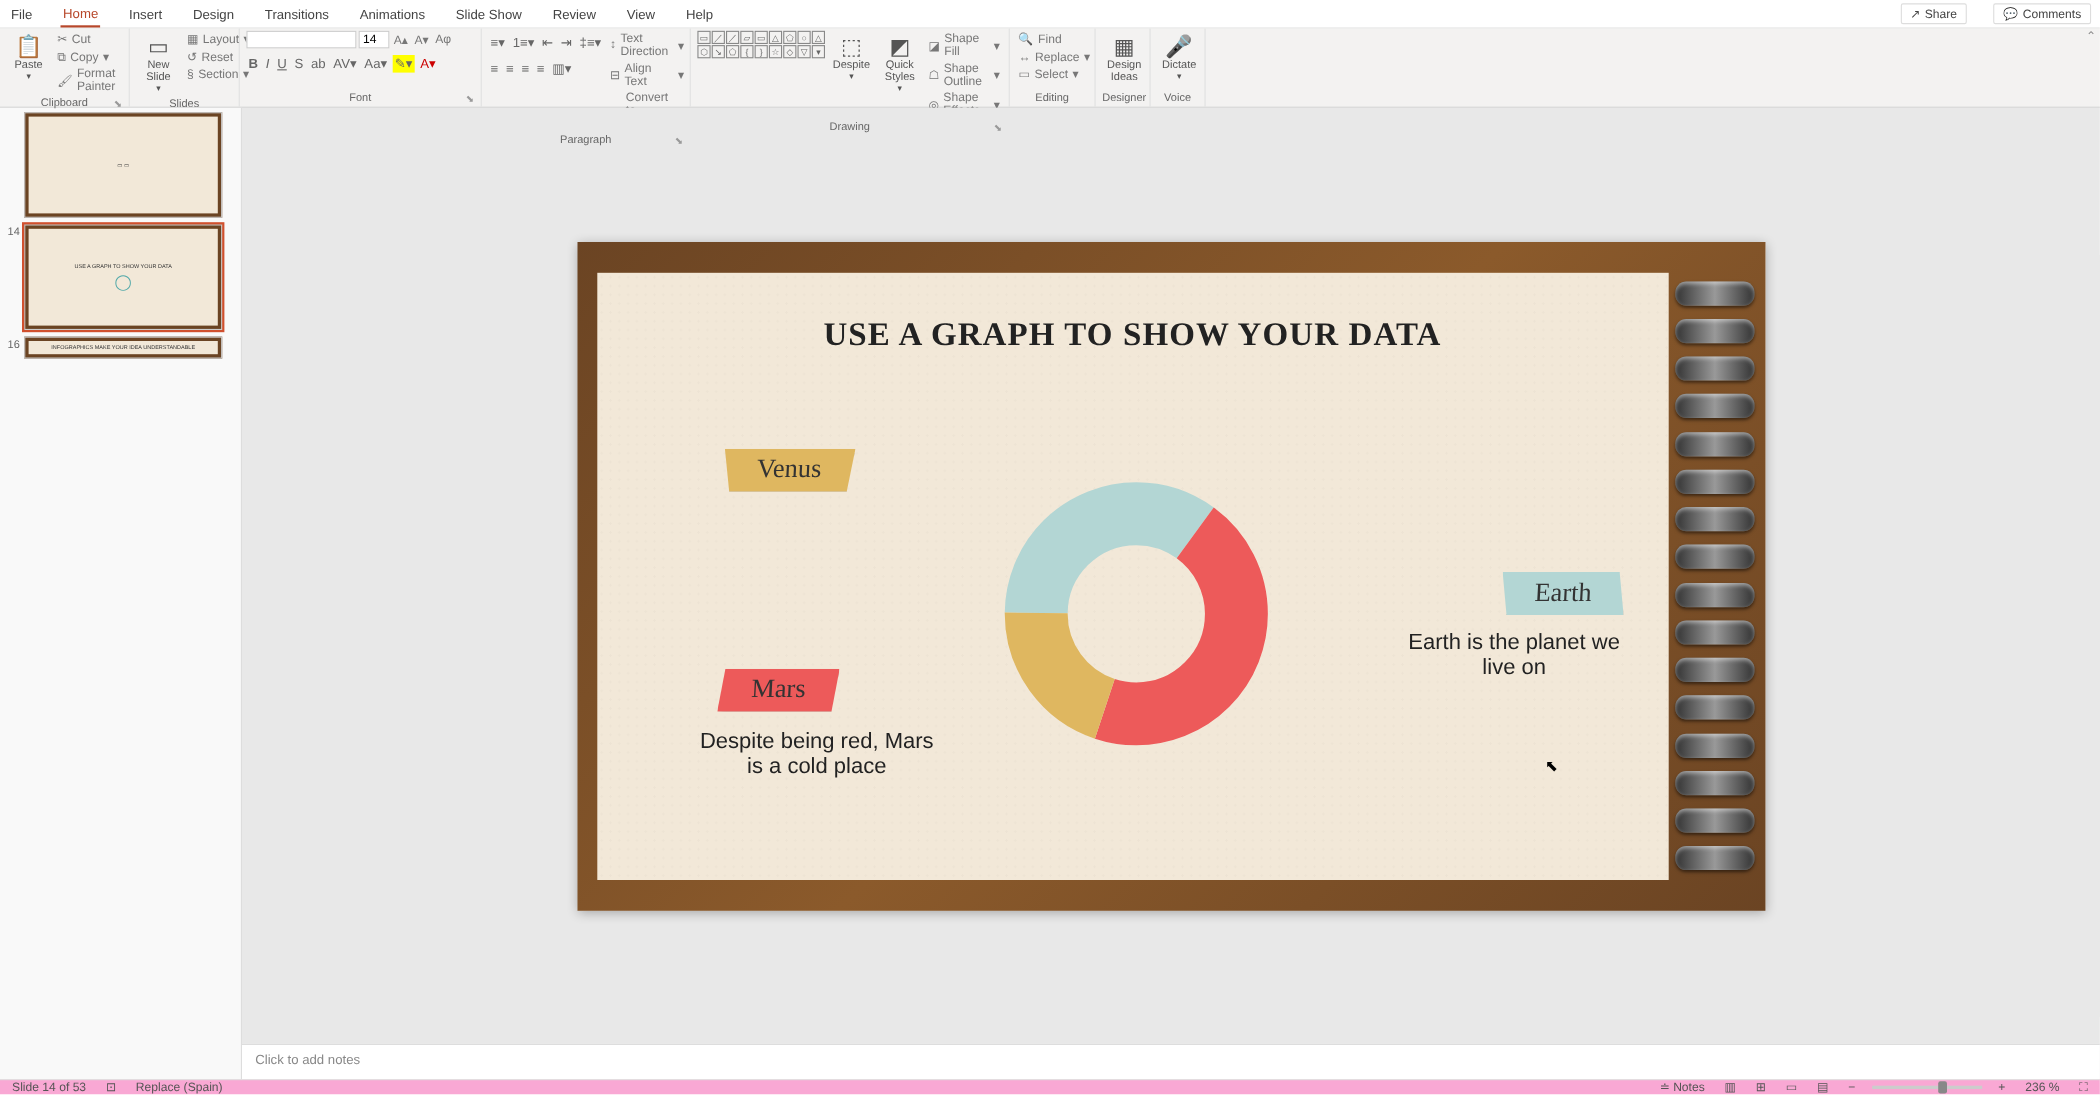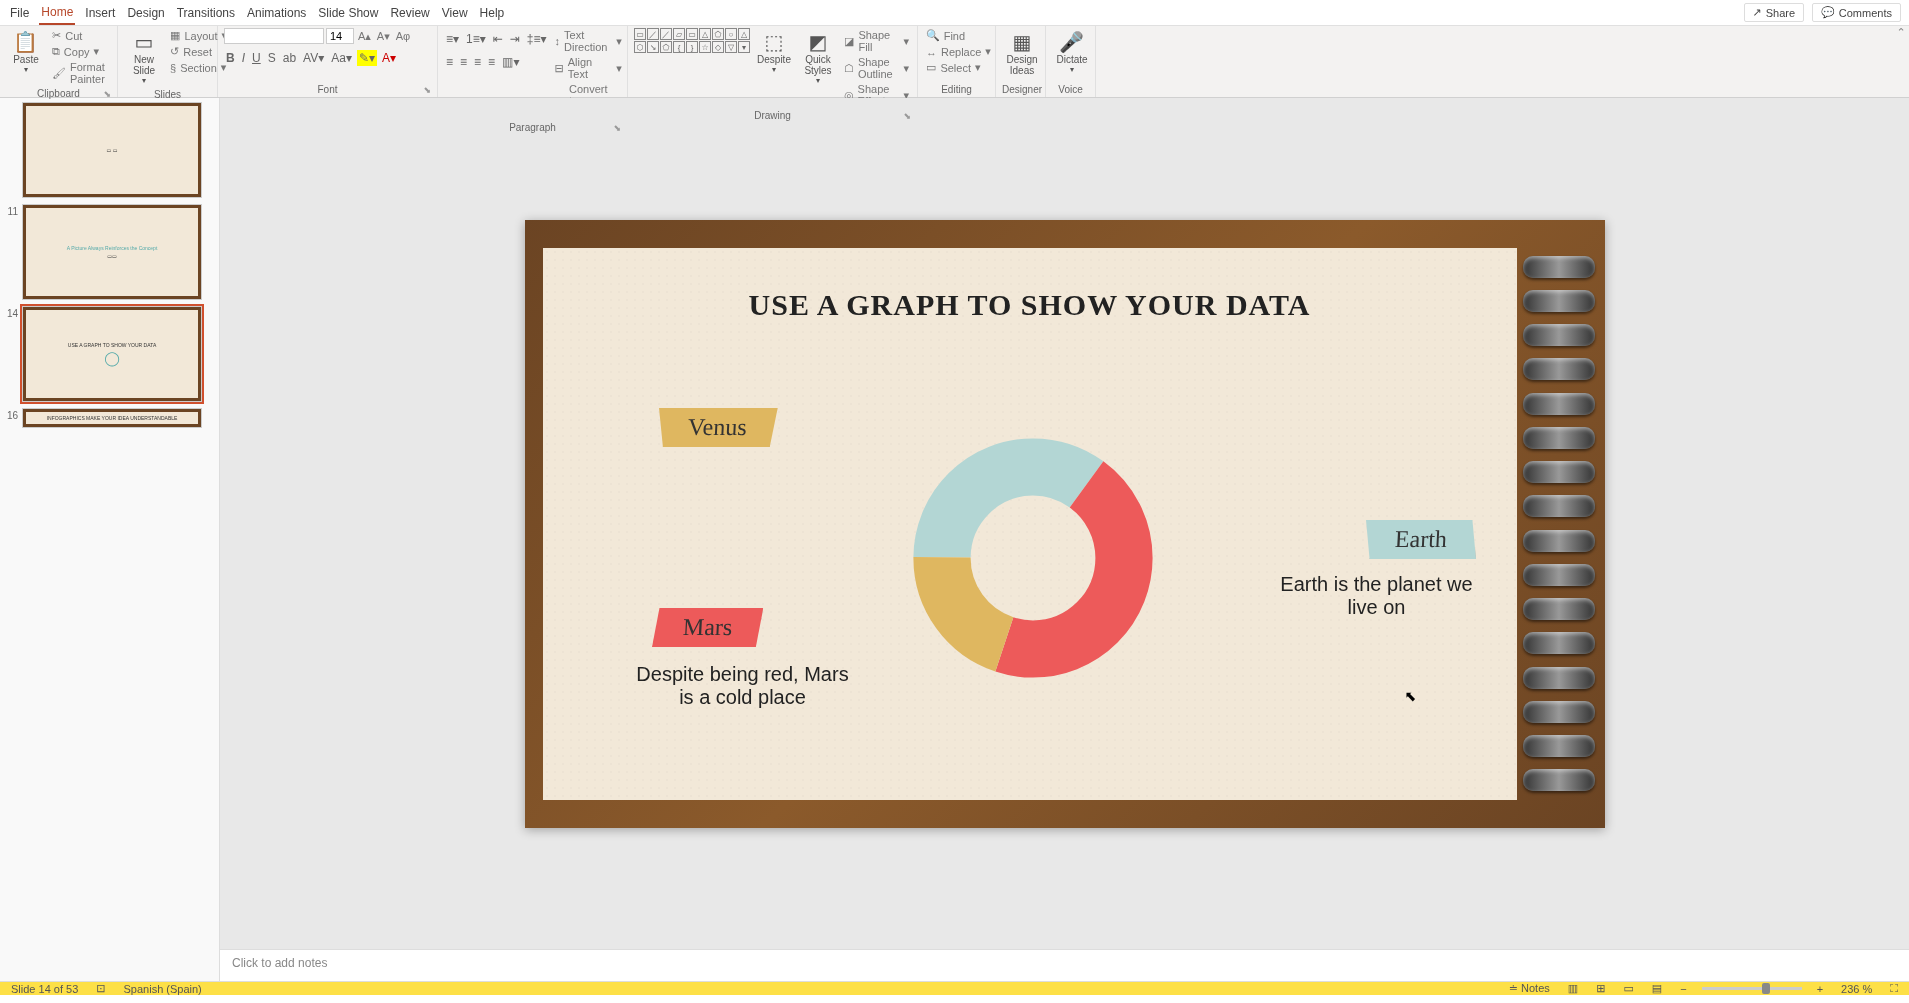--- a/index.html
+++ b/index.html
@@ -1,17 +1,17 @@
 <!DOCTYPE html>
 <html><head>
 <meta charset="utf-8">
 <style>
 *{margin:0;padding:0;box-sizing:border-box;font-family:"Segoe UI",Tahoma,sans-serif}
 body{background:#fff;overflow:hidden}
-.ribbon-tabs{display:flex;align-items:center;height:26px;background:#fff;padding:0 8px;font-size:12px;gap:8px;border-bottom:1px solid #e0e0e0}
+.ribbon-tabs{display:flex;align-items:center;height:26px;background:#fff;padding:0 8px;font-size:12px;gap:24px;border-bottom:1px solid #e0e0e0}
 .ribbon-tabs .tab{padding:4px 2px;cursor:pointer;color:#444}
 .ribbon-tabs .tab.active{color:#b7472a;border-bottom:2px solid #b7472a}
 .ribbon-tabs .spacer{flex:1}
 .ribbon-tabs .rbtn{display:flex;align-items:center;gap:4px;border:1px solid #ddd;padding:2px 8px;border-radius:2px;cursor:pointer;font-size:11px;color:#444}
 .share{color:#b7472a}
 .comments{color:#b7472a}
 .ribbon{display:flex;height:72px;background:#f3f2f1;border-bottom:1px solid #d0d0d0;font-size:11px;color:#555}
 .group{display:flex;flex-direction:column;border-right:1px solid #e0e0e0;padding:2px 6px;justify-content:space-between}
 .group .grow{display:flex;gap:4px;align-items:flex-start;flex:1}
 .group .label{text-align:center;font-size:10px;color:#666;padding-top:2px;position:relative}
@@ -45,21 +45,21 @@
 .tag.venus{background:#dfb760;left:115px;top:160px;clip-path:polygon(0 0,100% 0,95% 100%,5% 100%)}
 .tag.mars{background:#ed5a5a;left:110px;top:360px;clip-path:polygon(5% 0,100% 0,95% 100%,0 100%)}
 .tag.earth{background:#b3d6d4;right:40px;top:272px;clip-path:polygon(0 0,95% 0,100% 100%,5% 100%)}
 .desc{position:absolute;font-size:20px;color:#222;text-align:center;width:220px}
 .desc.v{left:105px;top:215px}
 .desc.m{left:90px;top:415px}
 .desc.e{right:30px;top:325px}
 .donut{position:absolute;left:360px;top:180px;width:260px;height:260px}
 .donut svg{width:100%;height:100%}
 .notes{height:32px;background:#fff;border-top:1px solid #ddd;padding:6px 12px;font-size:12px;color:#888}
-.statusbar{height:14px;background:#fde047;border-top:1px solid #ddd;display:flex;align-items:center;font-size:11px;color:#555;padding:0 8px;gap:12px}
+.statusbar{height:14px;background:#f9a8d4;border-top:1px solid #ddd;display:flex;align-items:center;font-size:11px;color:#555;padding:0 8px;gap:12px}
 .statusbar .spacer{flex:1}
 .statusbar .sb{cursor:pointer;padding:0 3px}
 .slider{width:100px;height:3px;background:#ccc;position:relative}
 .slider::after{content:"";position:absolute;left:60%;top:-4px;width:8px;height:11px;background:#888;border-radius:2px}
 .cursor{position:absolute;left:880px;top:468px;font-size:14px;color:#000}
 </style>
 </head>
 <body>
 
 <div class="ribbon-tabs">
@@ -236,26 +236,20 @@
 
 <div class="workspace">
   <div class="slidepanel">
     <div class="thumb-wrap">
         <span class="num"></span>
         <div class="thumb">
           <div class="page">▭ ▭</div>
         </div>
       </div>
     <div class="thumb-wrap">
-        <span class="num">11</span>
-        <div class="thumb">
-          <div class="page"><span style="color:#5aa">A Picture Always Reinforces the Concept</span>▭▭</div>
-        </div>
-      </div>
-    <div class="thumb-wrap">
         <span class="num">14</span>
         <div class="thumb sel">
           <div class="page">USE A GRAPH TO SHOW YOUR DATA<br><span style="font-size:14px;color:#5aa">◯</span></div>
         </div>
       </div>
     <div class="thumb-wrap">
         <span class="num">16</span>
         <div class="thumb" style="height:20px">
           <div class="page">INFOGRAPHICS MAKE YOUR IDEA UNDERSTANDABLE</div>
         </div>
@@ -301,21 +295,21 @@
         <span class="cursor">⬉</span>
       </div>
     </div>
     <div class="notes">Click to add notes</div>
   </div>
 </div>
 
 <div class="statusbar">
   <span class="sb">Slide 14 of 53</span>
   <span class="sb">⊡</span>
-  <span class="sb">Spanish (Spain)</span>
+  <span class="sb">Replace (Spain)</span>
   <span class="spacer"></span>
   <span class="sb">≐ <span>Notes</span></span>
   <span class="sb">▥</span>
   <span class="sb">⊞</span>
   <span class="sb">▭</span>
   <span class="sb">▤</span>
   <span class="sb">−</span>
   <div class="slider"></div>
   <span class="sb">+</span>
   <span class="sb">236 %</span>

